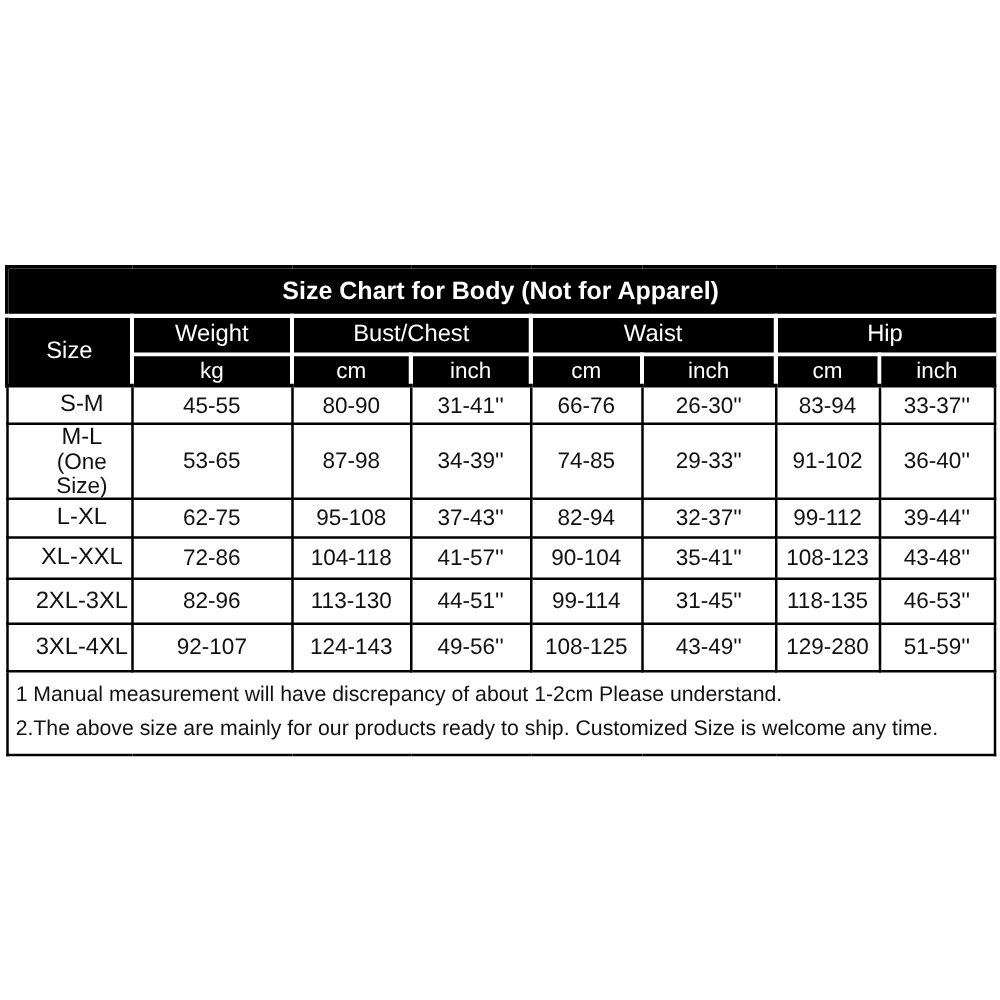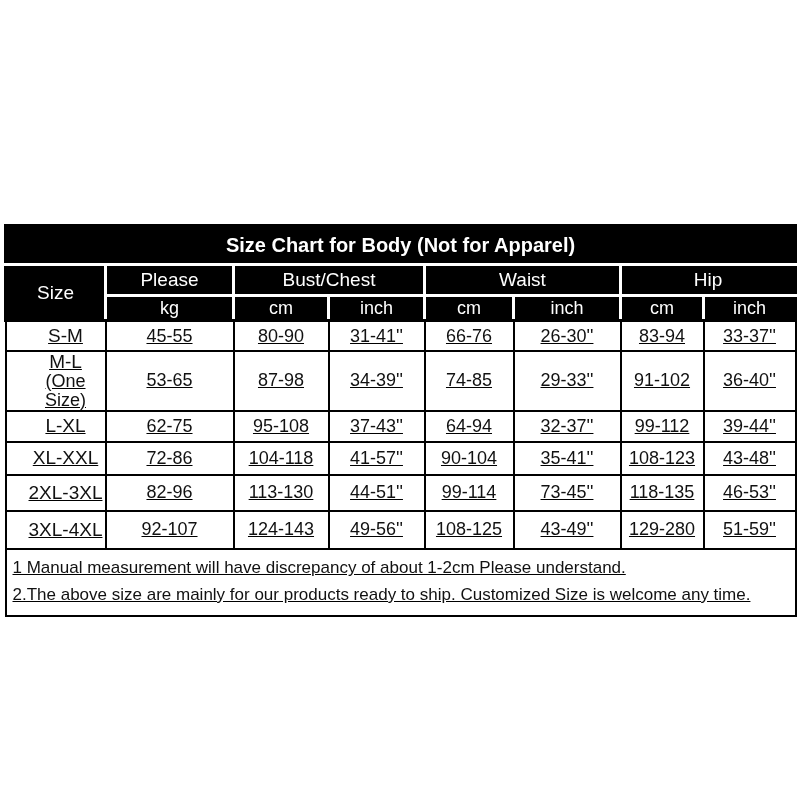--- a/index.html
+++ b/index.html
@@ -10,26 +10,25 @@
   }
   .page {
     position: relative;
     width: 800px;
     height: 800px;
     background: #ffffff;
     overflow: hidden;
   }
   table.size-chart {
     position: absolute;
-    top: 224px;
+    top: 212px;
     left: 4px;
     width: 790px;
     table-layout: fixed;
     border-collapse: collapse;
-    text-decoration: underline;
   }
   th, td {
     padding: 0;
     text-align: center;
     vertical-align: middle;
     overflow: hidden;
   }
   
   .hdr {
     background: #000000;
@@ -101,21 +100,21 @@
       <col style="width:107px">
       <col style="width:83px">
       <col style="width:92px">
     </colgroup>
     <thead>
       <tr>
         <th id="title-cell" class="hdr" colspan="8">Size Chart for Body (Not for Apparel)</th>
       </tr>
       <tr id="group-row">
         <th class="hdr size-hdr" rowspan="2">Size</th>
-        <th class="hdr">Please</th>
+        <th class="hdr">Weight</th>
         <th class="hdr" colspan="2">Bust/Chest</th>
         <th class="hdr" colspan="2">Waist</th>
         <th class="hdr" colspan="2">Hip</th>
       </tr>
       <tr id="units-row">
           <th class="hdr">kg</th>
           <th class="hdr">cm</th>
           <th class="hdr">inch</th>
           <th class="hdr">cm</th>
           <th class="hdr">inch</th>
@@ -149,21 +148,21 @@
           <td class="val">91-102</td>
           <td class="val">36-40''</td>
         </tr>
         <tr>
           <td class="size-cell">
             <div>L-XL</div>
           </td>
           <td class="val">62-75</td>
           <td class="val">95-108</td>
           <td class="val">37-43''</td>
-          <td class="val">64-94</td>
+          <td class="val">82-94</td>
           <td class="val">32-37''</td>
           <td class="val">99-112</td>
           <td class="val">39-44''</td>
         </tr>
         <tr>
           <td class="size-cell">
             <div>XL-XXL</div>
           </td>
           <td class="val">72-86</td>
           <td class="val">104-118</td>
@@ -174,21 +173,21 @@
           <td class="val">43-48''</td>
         </tr>
         <tr>
           <td class="size-cell">
             <div>2XL-3XL</div>
           </td>
           <td class="val">82-96</td>
           <td class="val">113-130</td>
           <td class="val">44-51''</td>
           <td class="val">99-114</td>
-          <td class="val">73-45''</td>
+          <td class="val">31-45''</td>
           <td class="val">118-135</td>
           <td class="val">46-53''</td>
         </tr>
         <tr>
           <td class="size-cell">
             <div>3XL-4XL</div>
           </td>
           <td class="val">92-107</td>
           <td class="val">124-143</td>
           <td class="val">49-56''</td>

